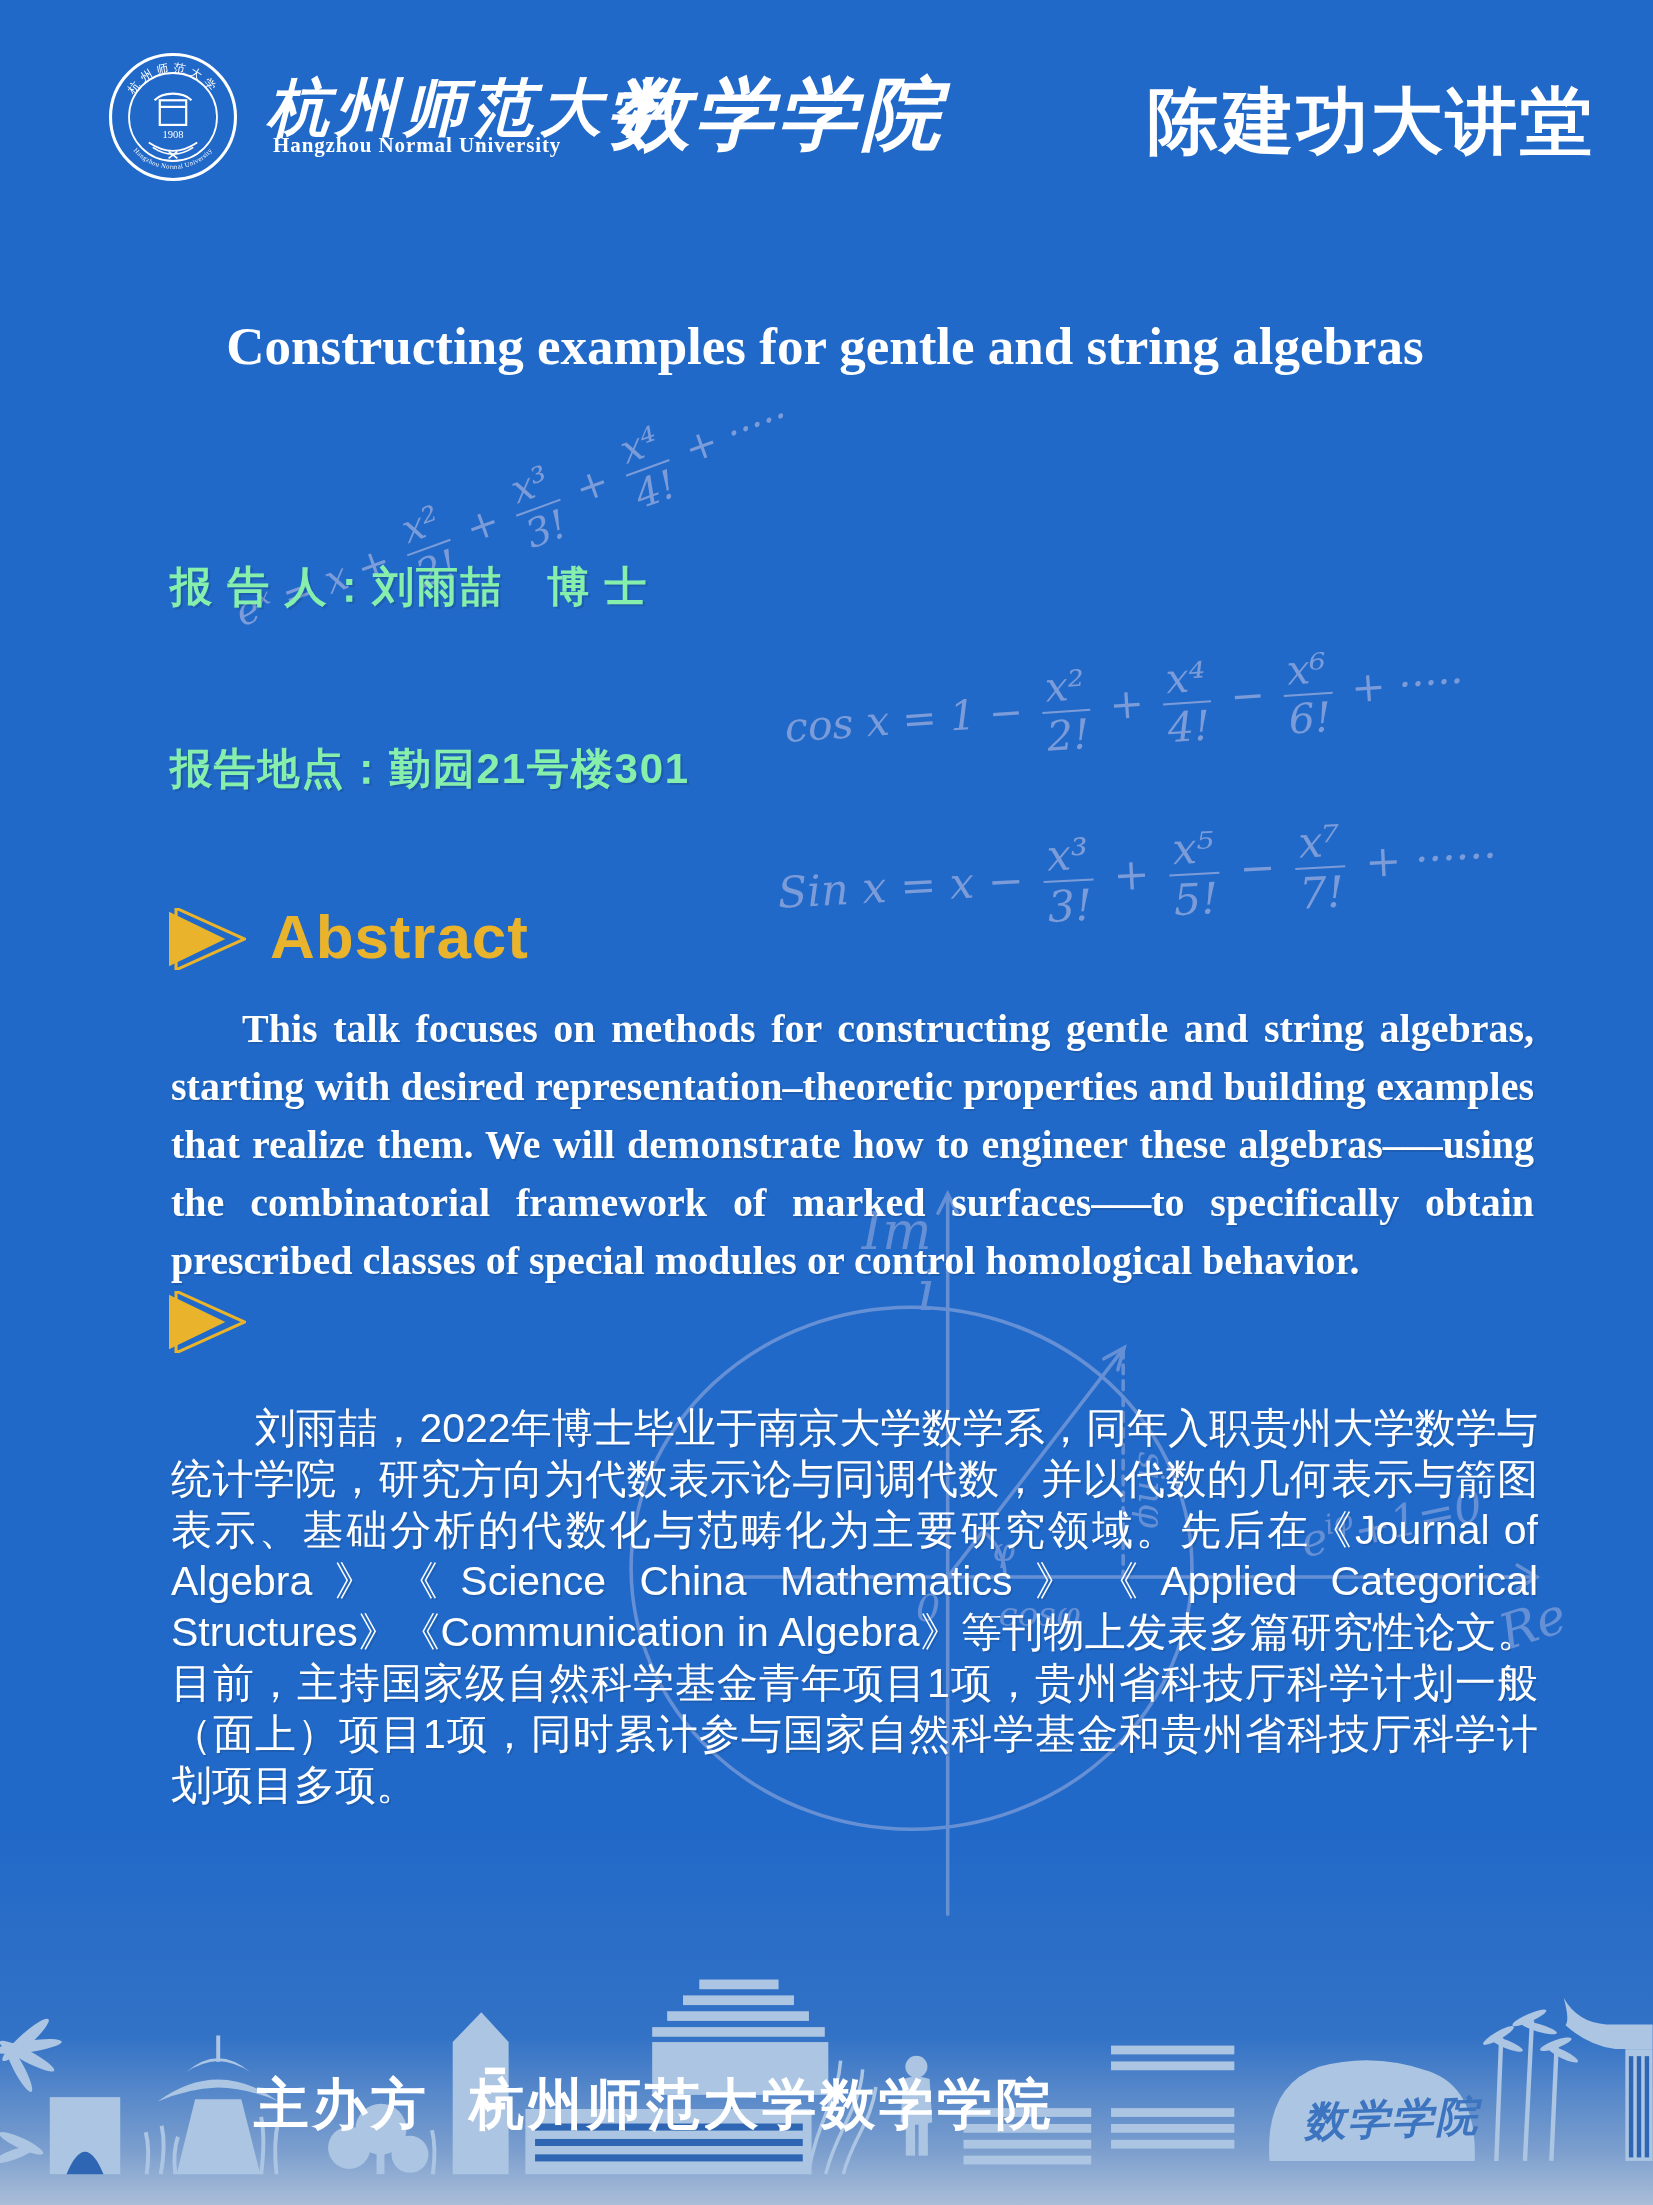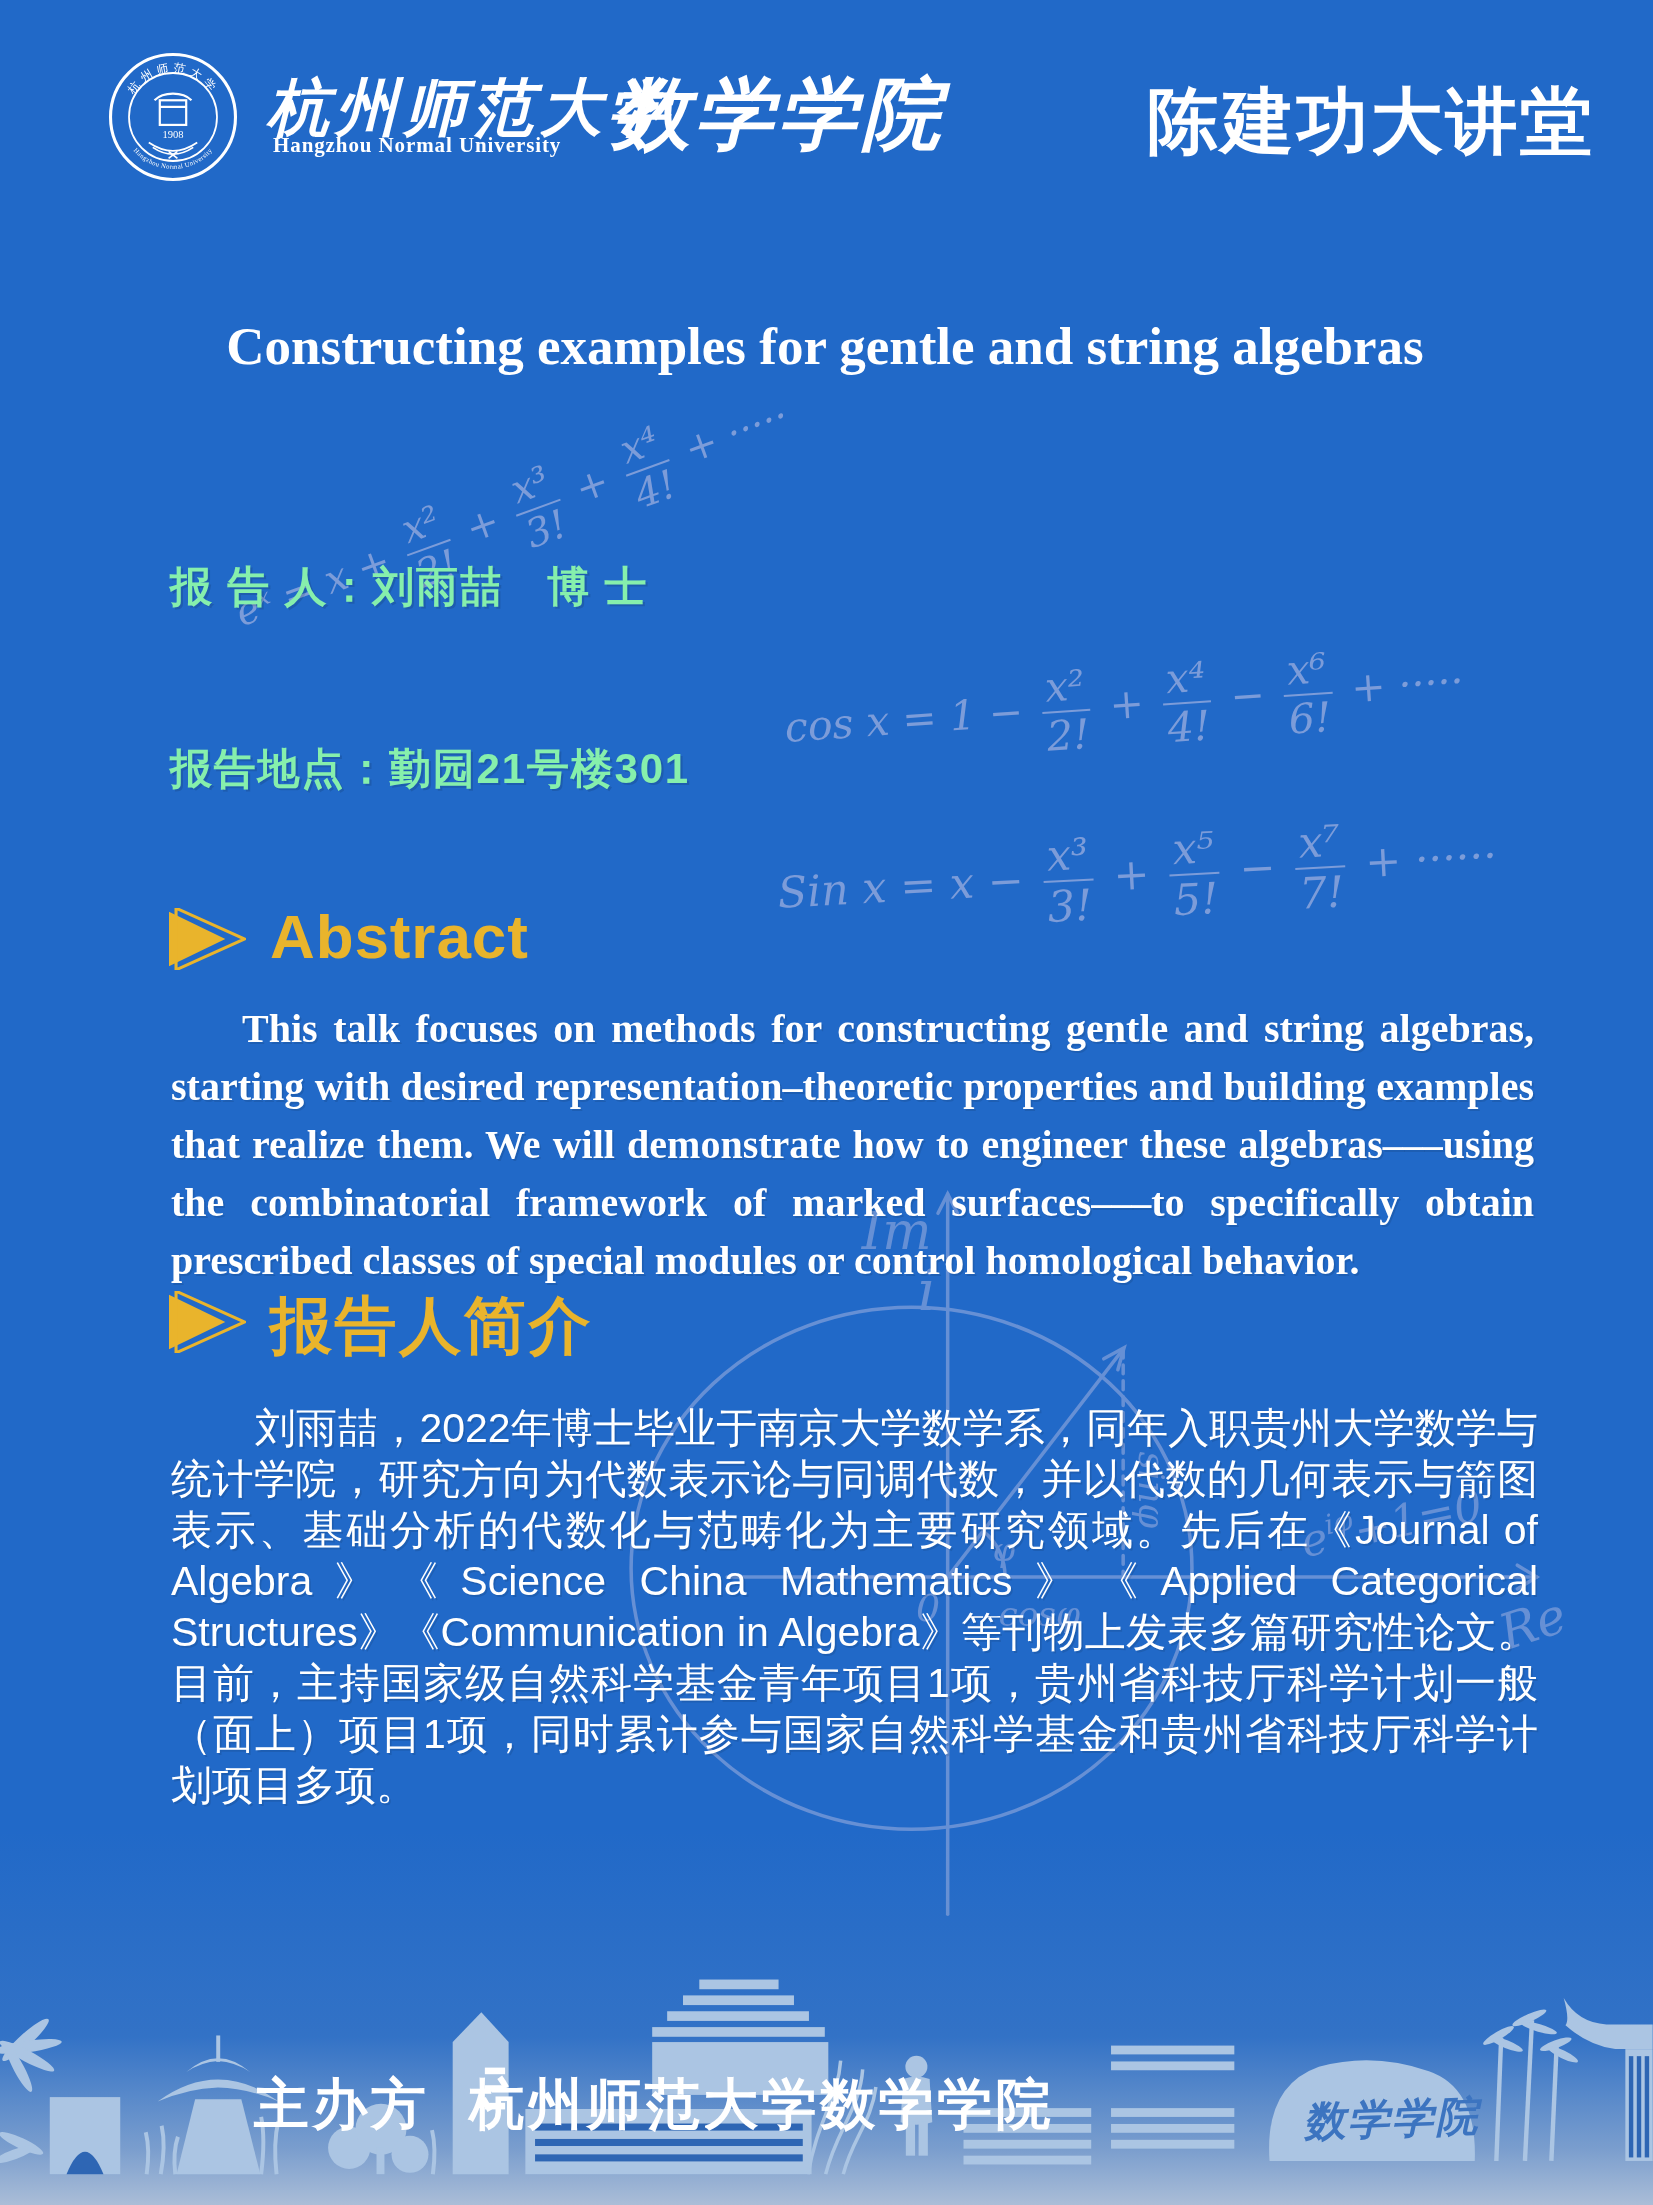--- a/index.html
+++ b/index.html
@@ -162,21 +162,20 @@
     <polygon points="0,8 128,70 0,132" fill="#E9B42C"></polygon>
     <polygon points="16,0 172,70 16,140" fill="none" stroke="#E9B42C" stroke-width="7"></polygon>
   </svg>
   <div class="abs z2 sect-head abstract-head">Abstract</div>
   <div class="abs z2 abstract-body">This talk focuses on methods for constructing gentle and string algebras, starting with desired representation–theoretic properties and building examples that realize them. We will demonstrate how to engineer these algebras–––using the combinatorial framework of marked surfaces–––to specifically obtain prescribed classes of special modules or control homological behavior.</div>
 
   <svg class="abs z2 tri tri-bio" viewBox="0 0 175 140">
     <polygon points="0,8 128,70 0,132" fill="#E9B42C"></polygon>
     <polygon points="16,0 172,70 16,140" fill="none" stroke="#E9B42C" stroke-width="7"></polygon>
   </svg>
-  <div class="abs z2 sect-head bio-head">报告人简介</div>
   <div class="abs z2 bio-body">刘雨喆，2022年博士毕业于南京大学数学系，同年入职贵州大学数学与统计学院，研究方向为代数表示论与同调代数，并以代数的几何表示与箭图表示、基础分析的代数化与范畴化为主要研究领域。先后在《Journal of Algebra》《Science China Mathematics》《Applied Categorical Structures》《Communication in Algebra》等刊物上发表多篇研究性论文。目前，主持国家级自然科学基金青年项目1项，贵州省科技厅科学计划一般（面上）项目1项，同时累计参与国家自然科学基金和贵州省科技厅科学计划项目多项。</div>
 
   <div class="abs bottom-fade z1"></div>
 
   <svg class="abs skyline z2" width="1654" height="251" viewBox="0 0 3750 570">
     <g fill="#ABC5E3">
 
       <g>
         <ellipse cx="55" cy="195" rx="70" ry="14" transform="rotate(-42 55 195)"></ellipse>
         <ellipse cx="60" cy="210" rx="78" ry="13" transform="rotate(-8 60 210)"></ellipse>

